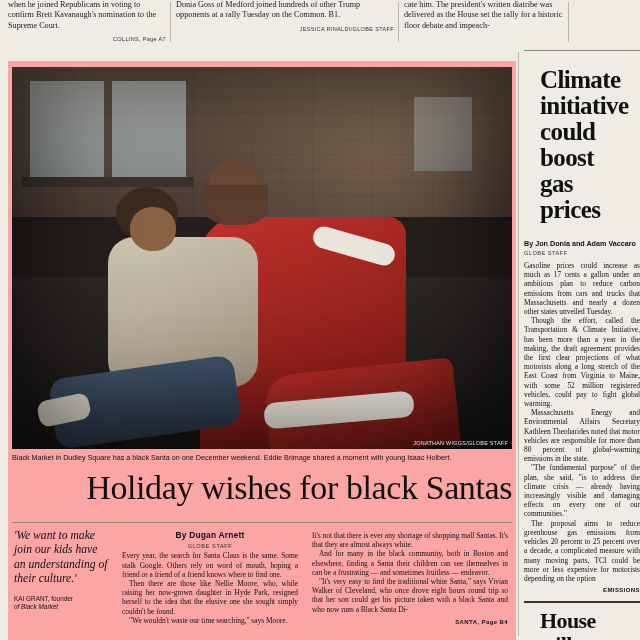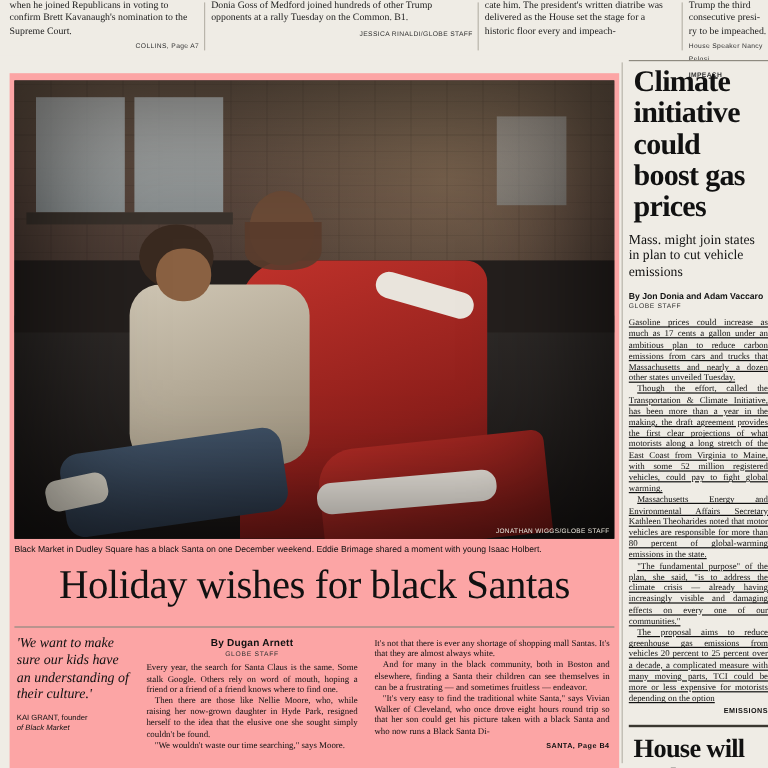--- a/index.html
+++ b/index.html
@@ -52,46 +52,46 @@
   .sweater{position:absolute;left:96px;top:170px;width:150px;height:150px;background:linear-gradient(160deg,#cfc6b4,#9c917d);border-radius:26px;}
   
   .childhair{position:absolute;left:104px;top:120px;width:62px;height:54px;background:#3a2a20;border-radius:50%;}
   .childface{position:absolute;left:118px;top:140px;width:46px;height:44px;background:#8a6142;border-radius:48%;}
   .jeans{position:absolute;left:40px;top:300px;width:186px;height:70px;background:linear-gradient(180deg,#3e4f63,#2b3747);border-radius:16px;transform:rotate(-8deg);}
   .shoe{position:absolute;left:26px;top:330px;width:52px;height:26px;background:#d8d3c6;border-radius:10px;transform:rotate(-12deg);}
   .vig{position:absolute;inset:0;box-shadow:inset 0 0 90px 24px rgba(0,0,0,.55);}
   .photo-credit{position:absolute;right:4px;bottom:3px;font-family:"Liberation Sans",sans-serif;font-size:5.4px;color:#e8e4da;letter-spacing:.3px;}
 
   .caption{position:absolute;left:4px;top:392px;width:500px;font-family:"Liberation Sans",sans-serif;font-size:7.2px;line-height:9px;color:#111;}
-  .hl{position:absolute;left:4px;top:408px;width:500px;text-align:center;}
+  .hl{position:absolute;left:4px;top:408px;width:500px;text-align:right;}
   .hl h1{margin:0;font-size:34px;line-height:38px;font-weight:400;letter-spacing:-.4px;}
   .hl h2{margin:6px 0 0;font-size:11.4px;line-height:14px;font-weight:400;color:#1b1b1b;}
   .hr-th{position:absolute;left:4px;top:461px;width:500px;border-top:1px solid #8e8a80;}
 
   
   .lcol{position:absolute;top:470px;font-size:7.4px;line-height:9.2px;text-align:justify;}
   .lcol p{margin:0 0 0 0;text-indent:7px;}
   .lcol p.first{text-indent:0;}
   .pull{position:absolute;left:6px;top:468px;width:94px;}
   .pull .q{font-size:11.6px;line-height:14.4px;font-style:italic;}
   .pull .attr{font-family:"Liberation Sans",sans-serif;font-size:6.4px;line-height:8.4px;margin-top:8px;}
   .pull .attr i{font-style:italic;}
   .byl{text-align:center;font-family:"Liberation Sans",sans-serif;}
   .byl .nm{font-size:8.4px;font-weight:bold;letter-spacing:.2px;}
   .byl .st{font-size:5.6px;letter-spacing:.6px;color:#333;margin-top:2px;}
   .jump{text-align:right;font-family:"Liberation Sans",sans-serif;font-size:6px;font-weight:bold;letter-spacing:.4px;margin-top:4px;}
 
   
   .rail{position:absolute;left:524px;top:50px;width:116px;height:586px;}
   .rail .rule{border-top:1px solid #8e8a80;margin:0 0 5px;}
-  .rail h1{margin:4px;font-size:25px;line-height:26px;font-weight:700;letter-spacing:-.6px;}
+  .rail h1{margin:16px;font-size:25px;line-height:26px;font-weight:700;letter-spacing:-.6px;}
   .rail h3{margin:8px 0 0;font-size:11.4px;line-height:13.4px;font-weight:400;}
   .rail .rbyl{font-family:"Liberation Sans",sans-serif;font-size:7.2px;font-weight:bold;margin:8px 0 2px;}
   .rail .rstaff{font-family:"Liberation Sans",sans-serif;font-size:5.6px;letter-spacing:.5px;color:#333;margin-bottom:5px;}
-  .rail .body{font-size:7.4px;line-height:9.2px;text-align:justify;text-decoration:underline;}
+  .rail .body{font-size:7.4px;line-height:9.2px;text-align:justify;}
   .rail .body p{margin:0;text-indent:7px;}
   .rail .body p.first{text-indent:0;}
   .rail .kicker{font-family:"Liberation Sans",sans-serif;font-size:6px;font-weight:bold;text-align:right;letter-spacing:.4px;margin-top:4px;}
   .rail h1.second{font-size:22px;line-height:24px;margin-top:6px;}
   .rail-hr{border-top:2px solid #3a3730;margin:8px 0 6px;}
 </style>
 </head>
 <body>
 
 <div class="page">
@@ -101,28 +101,23 @@
       <p>when he joined Republicans in voting to confirm Brett Kavanaugh's nomination to the Supreme Court.</p>
       <div class="byline-sm">COLLINS, Page A7</div>
     </div>
     <div class="vrule" style="left:170px;height:40px;"></div>
     <div class="topcol c2">
       <p>Donia Goss of Medford joined hundreds of other Trump opponents at a rally Tuesday on the Common. B1.</p>
       <div class="byline-sm">JESSICA RINALDI/GLOBE STAFF</div>
     </div>
     <div class="vrule" style="left:398px;height:40px;"></div>
     <div class="topcol c3">
-      <p>cate him. The president's written diatribe was delivered as the House set the stage for a historic floor every and impeach-</p>
+      <p>cate him. The president's written diatribe was delivered as the House set the rally for a historic floor debate and impeach-</p>
     </div>
     <div class="vrule" style="left:568px;height:40px;"></div>
-    <div class="topcol c4">
-      <p>Trump the third consecutive presi- ry to be impeached.</p>
-      <div class="byline-sm-l">House Speaker Nancy Pelosi</div>
-      <div class="byline-sm-l" style="font-weight:bold">IMPEACH</div>
-    </div>
   </div>
 
   <div class="leftwrap">
 
     <div class="photo">
       <div class="bg"></div>
       <div class="wall"></div>
       <div class="pane" style="left:18px;top:14px;width:74px;height:96px;"></div>
       <div class="pane" style="left:100px;top:14px;width:74px;height:96px;"></div>
       <div class="sill" style="left:10px;top:110px;width:172px;height:10px;"></div>
@@ -149,21 +144,21 @@
     </div>
 
     <div class="caption">Black Market in Dudley Square has a black Santa on one December weekend. Eddie Brimage shared a moment with young Isaac Holbert.</div>
 
     <div class="hl">
       <h1>Holiday wishes for black Santas</h1>
     </div>
     <div class="hr-th"></div>
 
     <div class="pull">
-      <div class="q">'We want to make sure our kids have an understanding of their culture.'</div>
+      <div class="q">'We want to make join our kids have an understanding of their culture.'</div>
       <div class="attr">
         <span>KAI GRANT, founder</span><br>
         <i>of Black Market</i>
       </div>
     </div>
 
     <div class="lcol" style="left:114px;width:176px;">
       <div class="byl">
         <div class="nm">By Dugan Arnett</div>
         <div class="st">GLOBE STAFF</div>
@@ -179,21 +174,20 @@
       <p>"It's very easy to find the traditional white Santa," says Vivian Walker of Cleveland, who once drove eight hours round trip so that her son could get his picture taken with a black Santa and who now runs a Black Santa Di-</p>
       <div class="jump">SANTA, Page B4</div>
     </div>
   </div>
 
   <div class="vrule" style="left:518px;top:52px;height:584px;"></div>
 
   <div class="rail">
     <div class="rule"></div>
     <h1>Climate initiative could boost gas prices</h1>
-    <h3>Mass. might join states in plan to cut vehicle emissions</h3>
     <div class="rbyl">By Jon Donia and Adam Vaccaro</div>
     <div class="rstaff">GLOBE STAFF</div>
     <div class="body">
       <p class="first">Gasoline prices could increase as much as 17 cents a gallon under an ambitious plan to reduce carbon emissions from cars and trucks that Massachusetts and nearly a dozen other states unveiled Tuesday.</p>
       <p>Though the effort, called the Transportation &amp; Climate Initiative, has been more than a year in the making, the draft agreement provides the first clear projections of what motorists along a long stretch of the East Coast from Virginia to Maine, with some 52 million registered vehicles, could pay to fight global warming.</p>
       <p>Massachusetts Energy and Environmental Affairs Secretary Kathleen Theoharides noted that motor vehicles are responsible for more than 80 percent of global-warming emissions in the state.</p>
       <p>"The fundamental purpose" of the plan, she said, "is to address the climate crisis — already having increasingly visible and damaging effects on every one of our communities."</p>
       <p>The proposal aims to reduce greenhouse gas emissions from vehicles 20 percent to 25 percent over a decade, a complicated measure with many moving parts, TCI could be more or less expensive for motorists depending on the option</p>
     </div>
     <div class="kicker">EMISSIONS</div>

